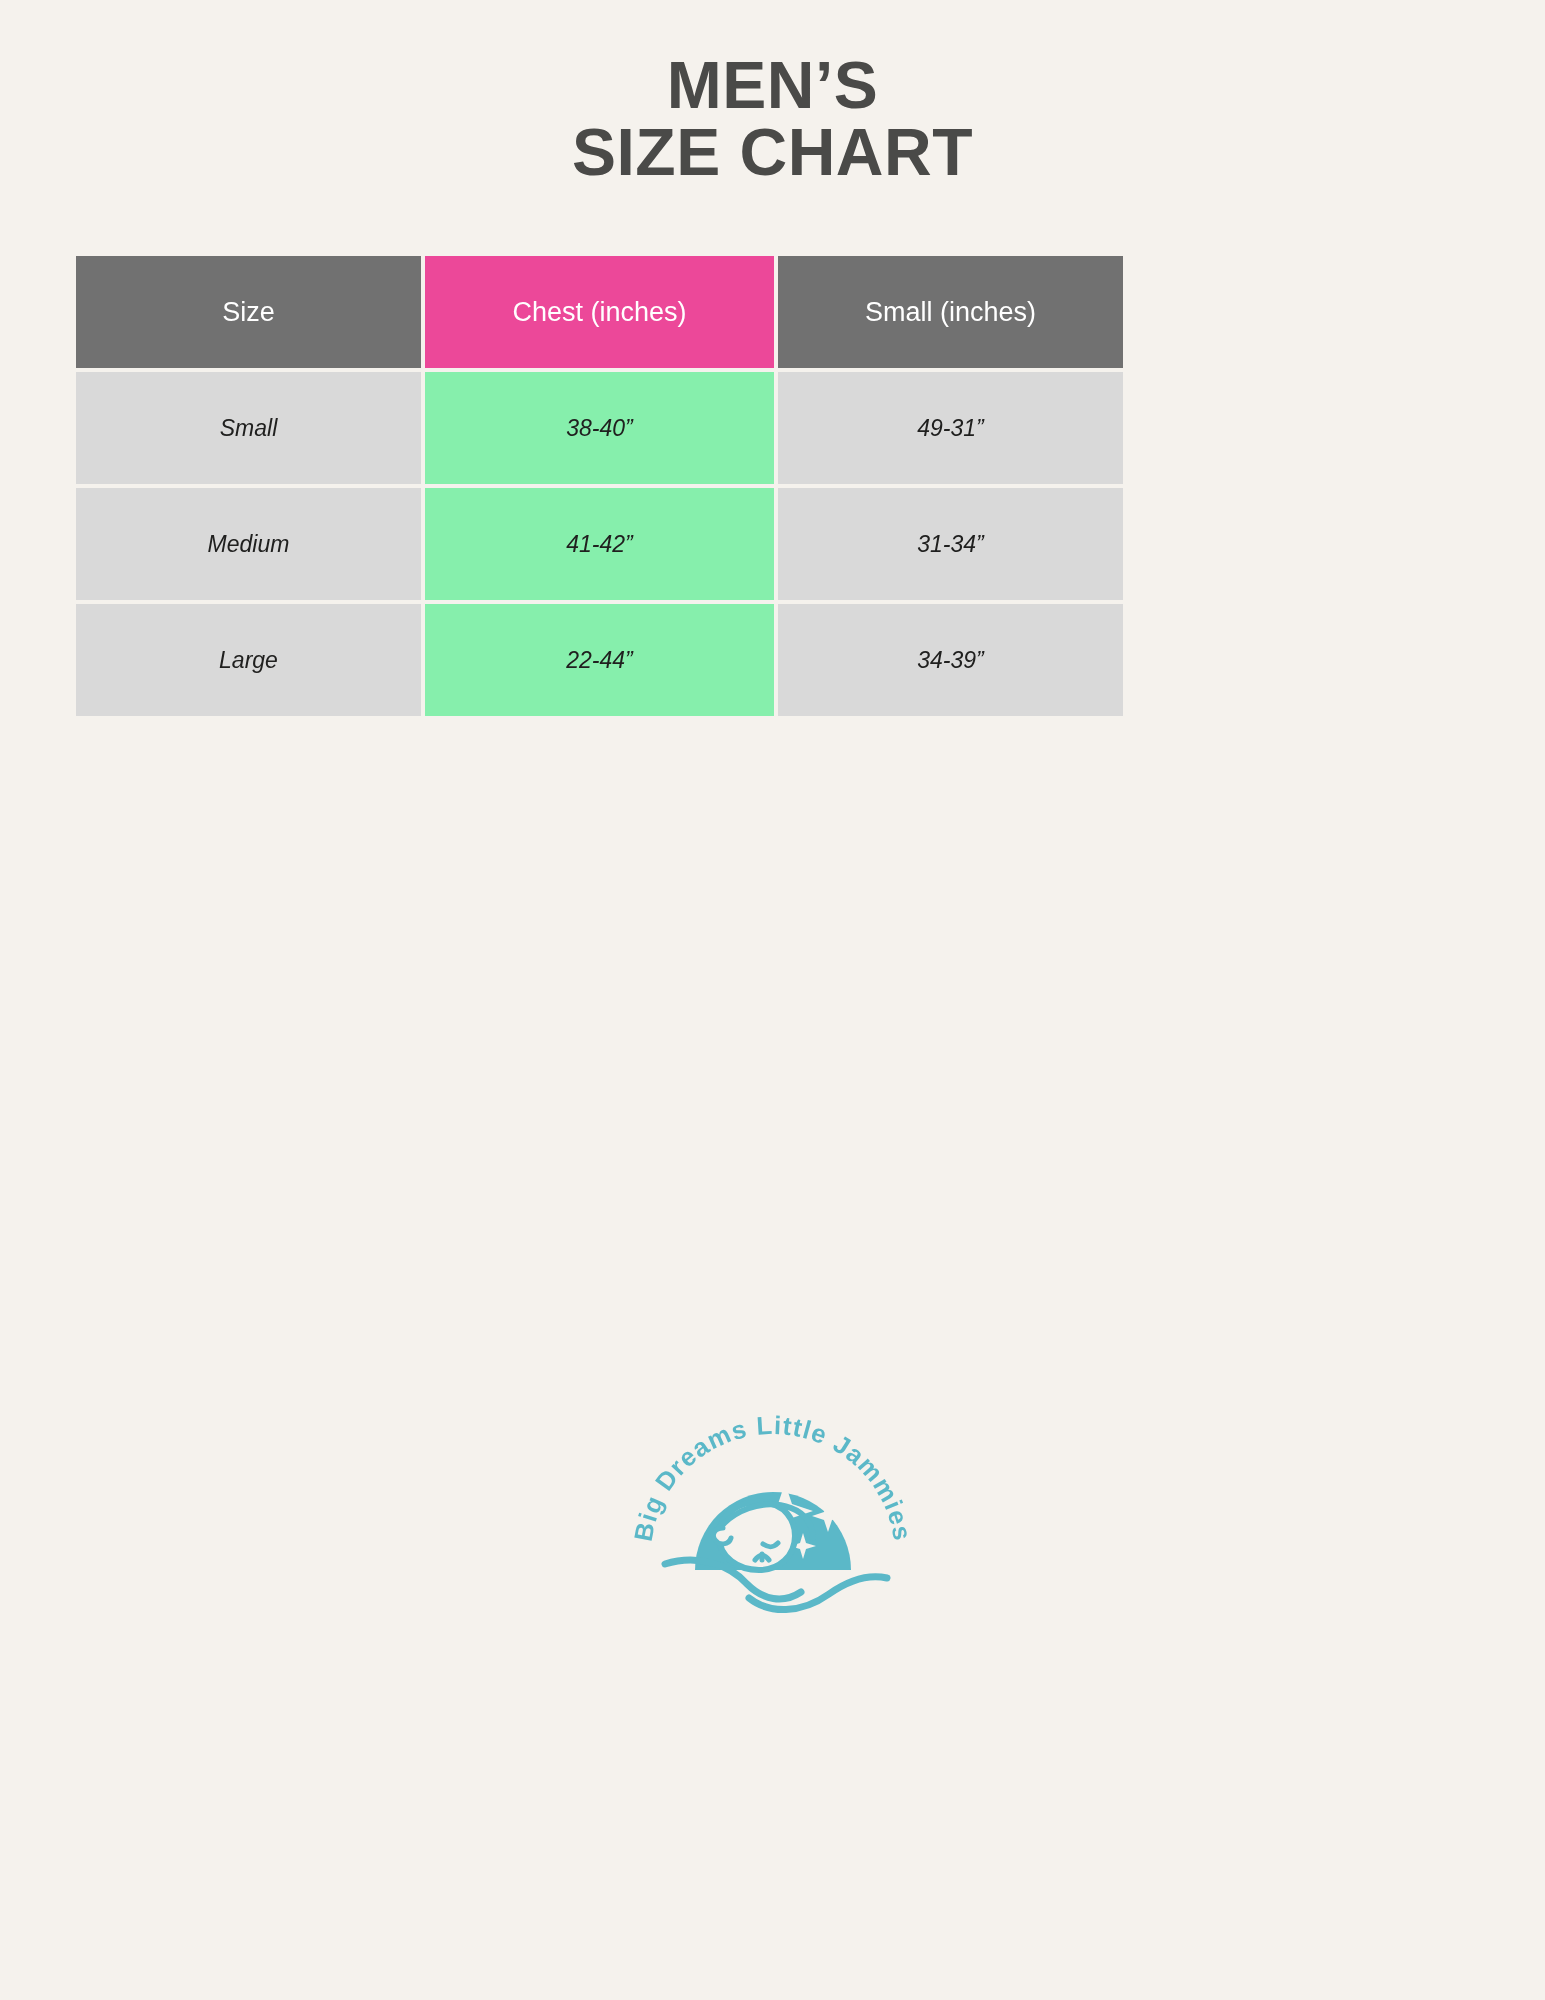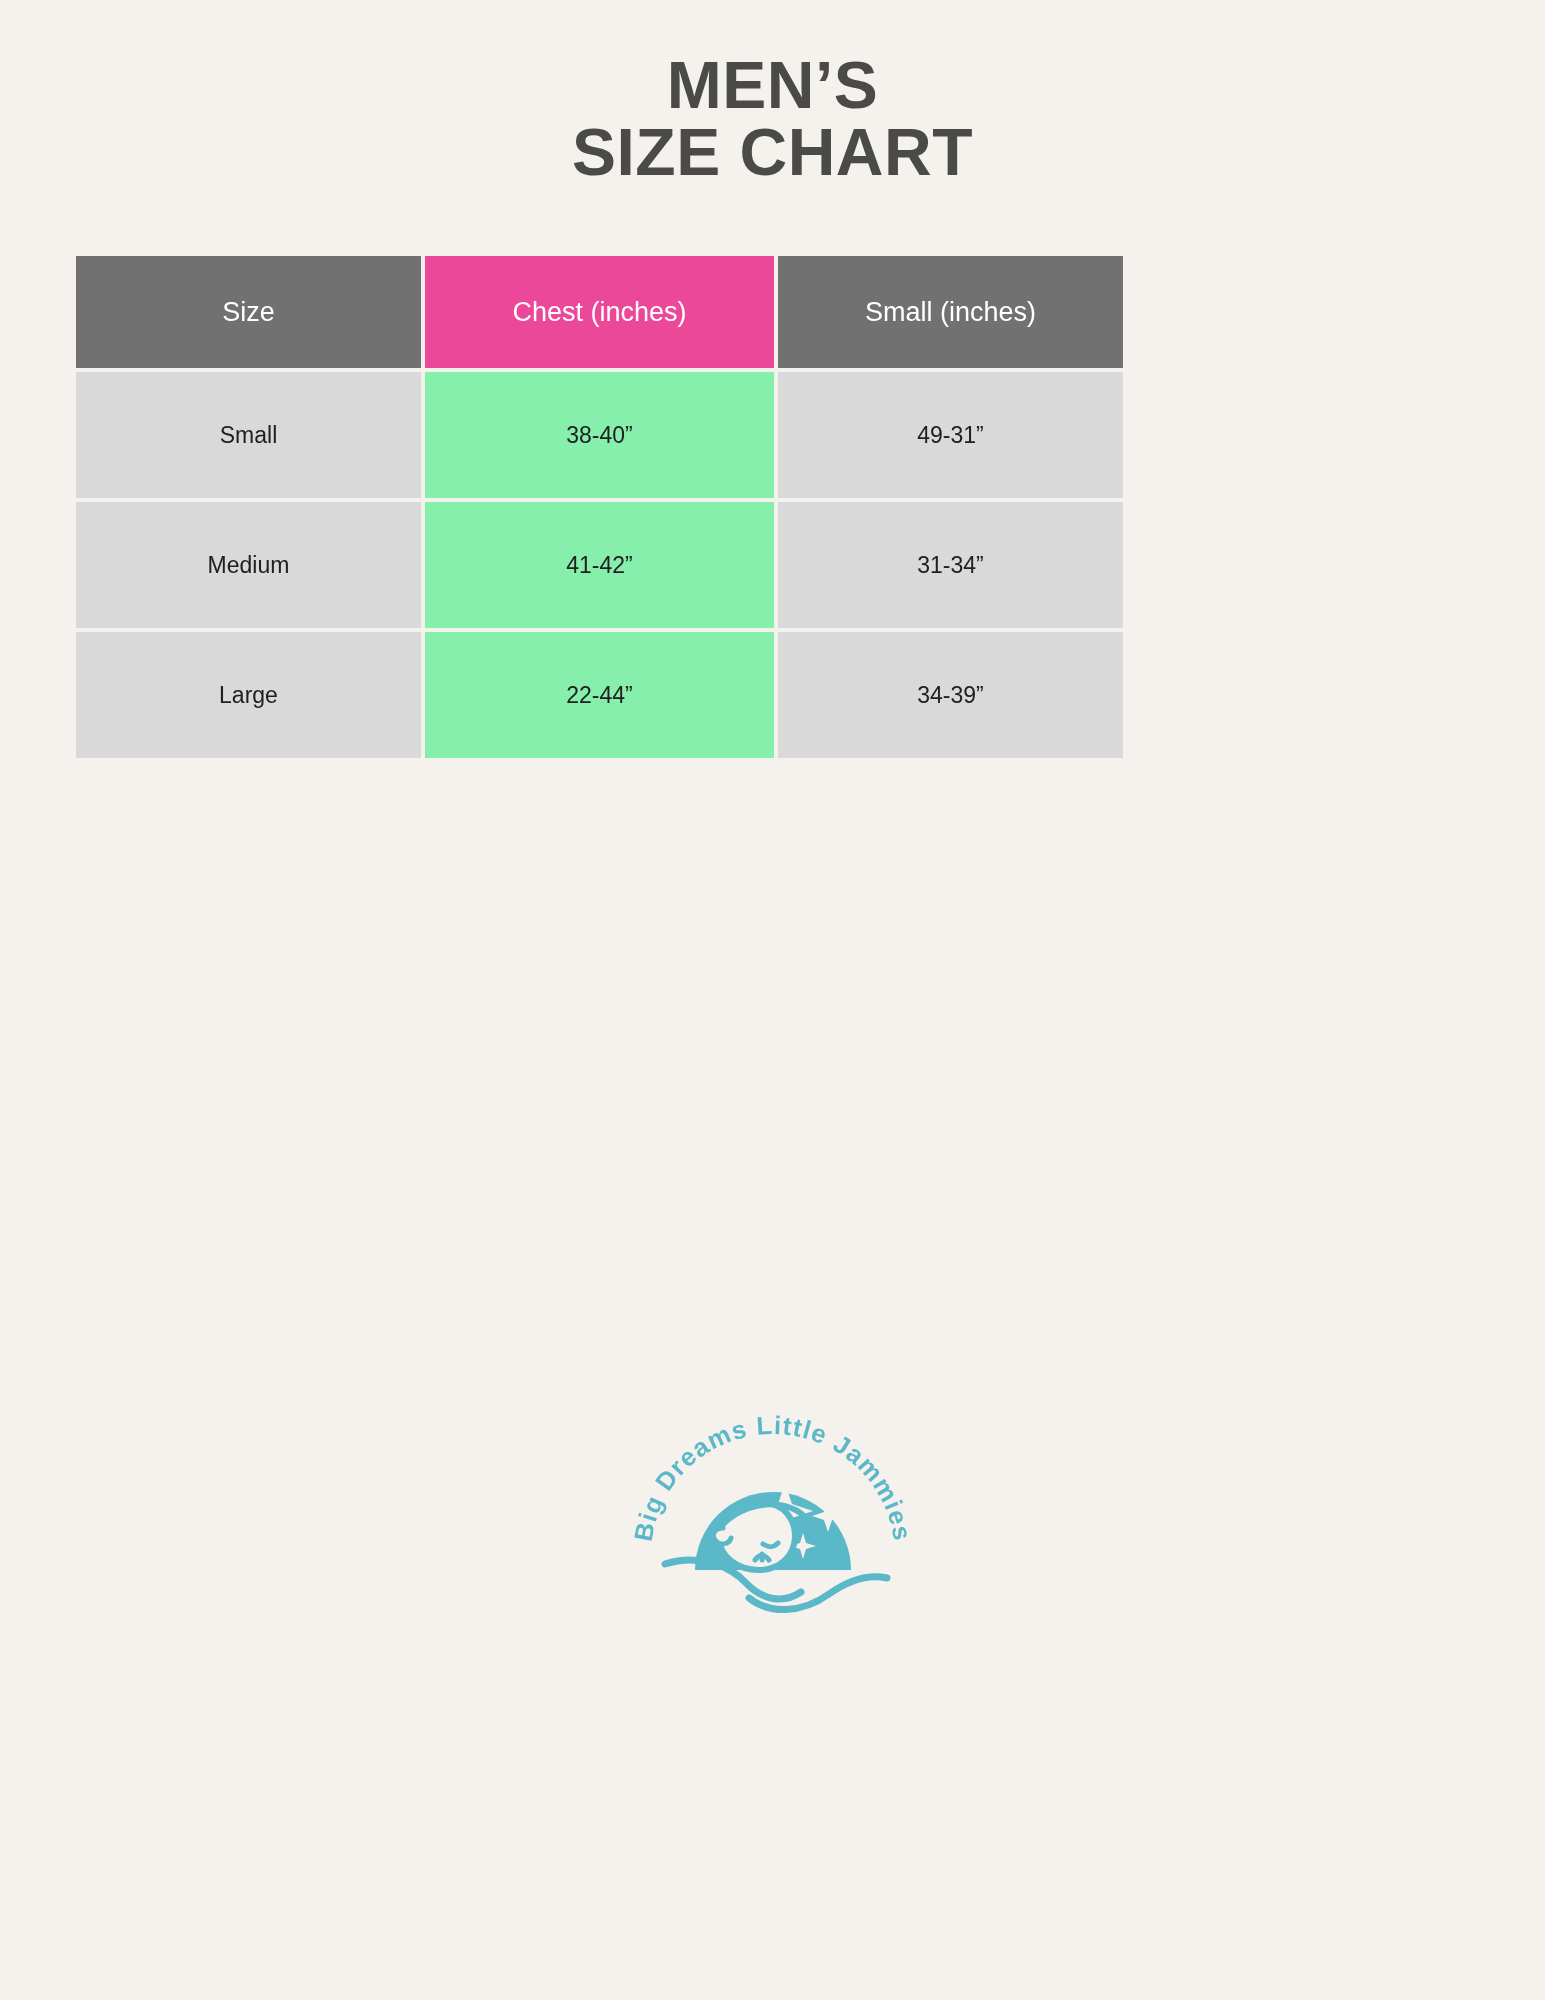--- a/index.html
+++ b/index.html
@@ -56,24 +56,25 @@
 
   thead th {
     height: 112px;
     font-size: 27px;
     color: #FFFFFF;
     background: #717171;
   }
   thead th.accent { background: #ec4899; }
 
   tbody td {
-    height: 126px;
+    height: 112px;
     font-size: 23px;
     color: #20201F;
     background: #D9D9D9;
+    font-style: italic;
   }
   tbody td.accent { background: #86efac; }
 
   
   .logo-wrap {
     position: absolute;
     left: 50%;
     top: 1388px;
     transform: translateX(-50%);
     width: 300px;

